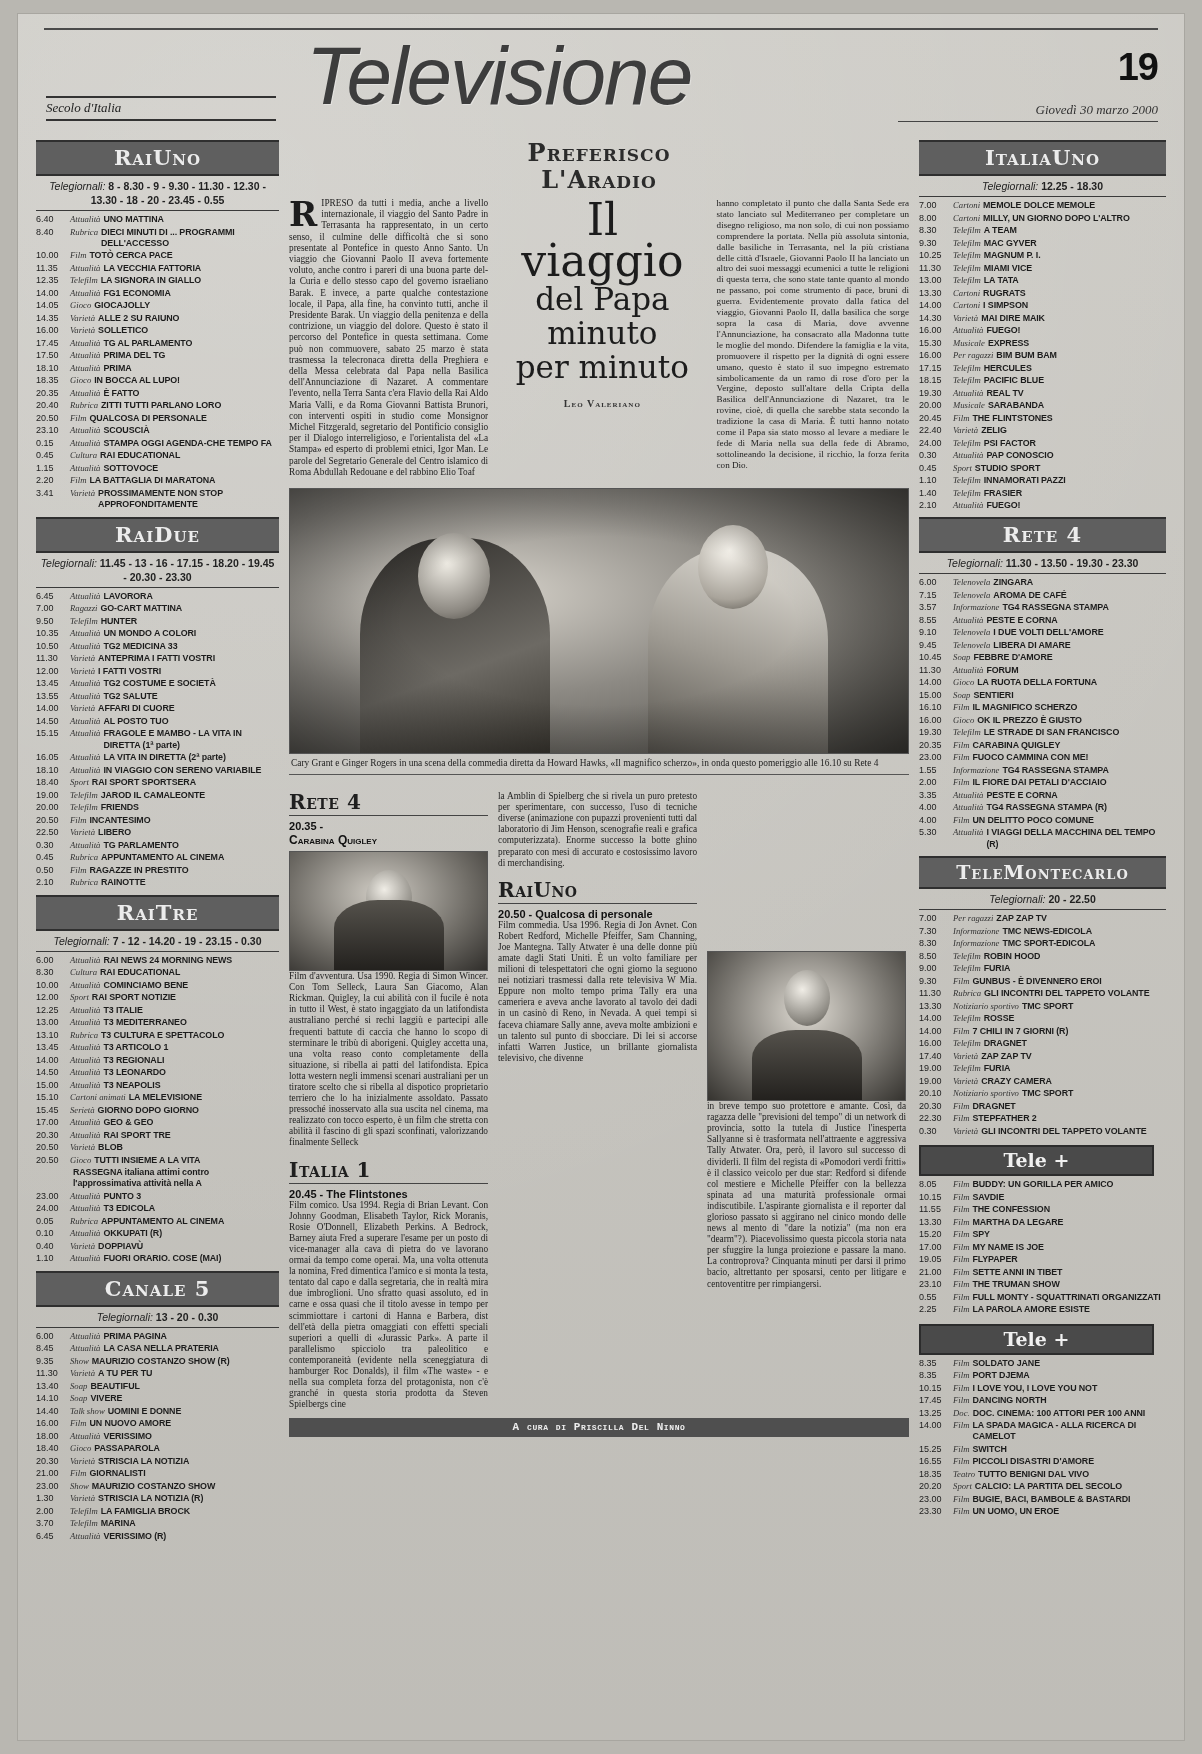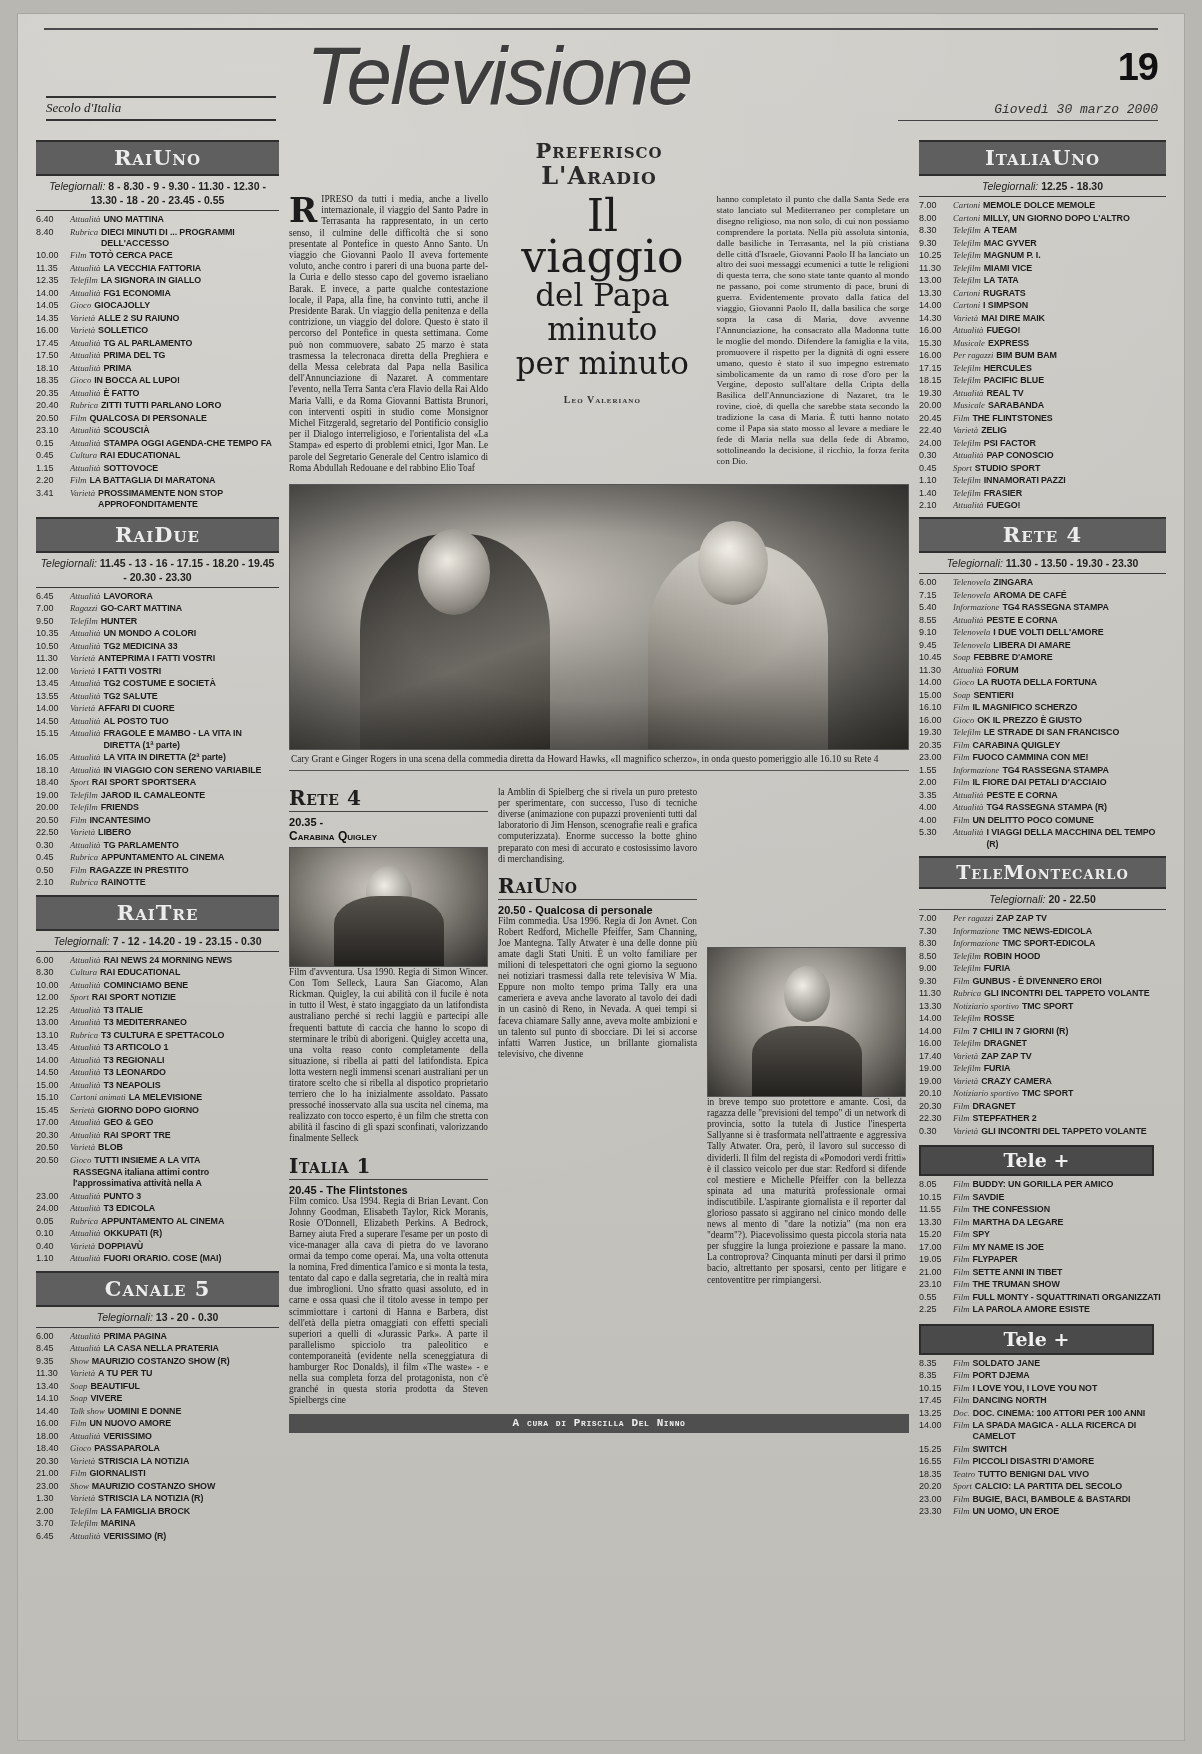--- a/index.html
+++ b/index.html
@@ -38,21 +38,21 @@
   .mast-left {
     position:absolute; left:10px; top:72px; width:230px;
     border-top:2px solid #333; border-bottom:2px solid #333;
     padding:2px 0 3px 0;
     font-family:"Liberation Serif", serif; font-style:italic;
     font-size:13px; color:#222;
   }
   .mast-right {
     position:absolute; right:8px; top:78px; width:260px; text-align:right;
     border-bottom:1.5px solid #444; padding-bottom:3px;
-    font-size:13px; font-style:italic; color:#333;font-family:Liberation Mono, monospace;
+    font-size:13px; font-style:italic; color:#333;
   }
   .rule-top { position:absolute; left:8px; right:8px; top:4px; border-top:2px solid #4a4a4a; }
 
   
   .cols { display:flex; gap:10px; height:1580px; }
   .col-left  { width:246px; }
   .col-mid   { width:620px; }
   .col-right { width:250px; }
 
   
@@ -94,21 +94,21 @@
     flex:1 1 auto; font-weight:bold; font-family:"Liberation Sans", sans-serif;
     font-size:8.9px; letter-spacing:-0.1px;
   }
 
   
   .feature-head { text-align:center; padding-top:4px; }
   .feature-head .kicker1, .feature-head .kicker2 {
     font-family:"DejaVu Serif", serif; font-weight:bold;
     font-variant:small-caps; letter-spacing:1px; color:#2b2b2b;
   }
-  .feature-head .kicker1 { font-size:21px; }
+  .feature-head .kicker1 { font-size:24px; }
   .feature-head .kicker2 { font-size:24px; margin-top:-2px; }
   .feature-wrap { display:flex; gap:18px; margin-top:4px; }
   .feature-text { width:300px; }
   .feature-title-box { width:290px; }
   .feature-title {
     font-family:"DejaVu Serif", serif; font-size:31px; line-height:34px;
     text-align:center; color:#1c1c1c; padding-top:2px;
   }
   .feature-title .drop {
     font-size:44px; line-height:40px;
@@ -920,21 +920,21 @@
             <span class="t">6.00</span>
             <span class="g">Telenovela</span>
             <span class="n">ZINGARA</span>
           </li>
           <li>
             <span class="t">7.15</span>
             <span class="g">Telenovela</span>
             <span class="n">AROMA DE CAFÉ</span>
           </li>
           <li>
-            <span class="t">5.40</span>
+            <span class="t">3.57</span>
             <span class="g">Informazione</span>
             <span class="n">TG4 RASSEGNA STAMPA</span>
           </li>
           <li>
             <span class="t">8.55</span>
             <span class="g">Attualità</span>
             <span class="n">PESTE E CORNA</span>
           </li>
           <li>
             <span class="t">9.10</span>

